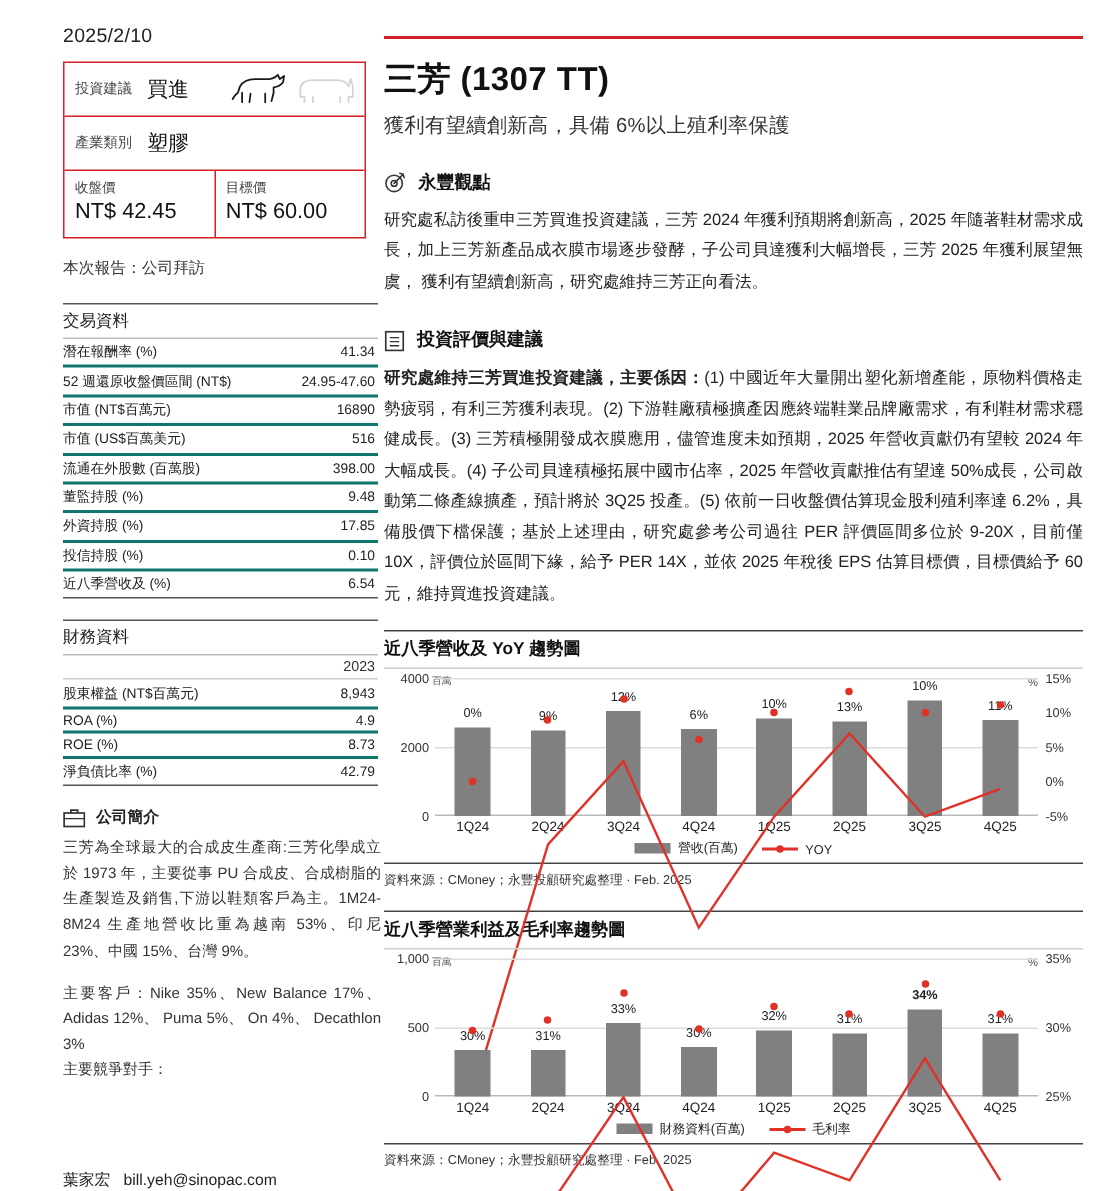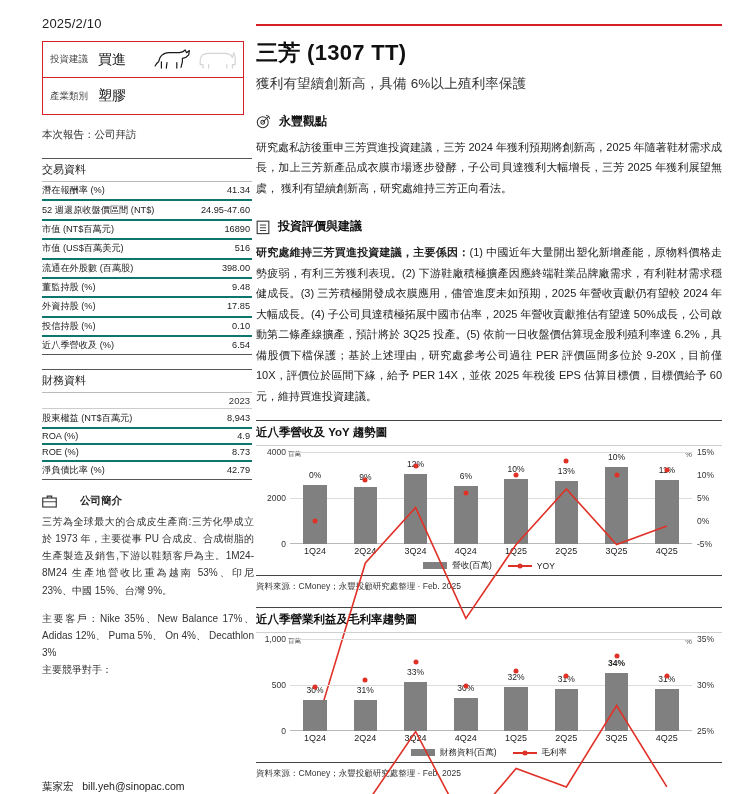--- a/index.html
+++ b/index.html
@@ -37,21 +37,21 @@
                border-top: 1.4px solid #555; border-bottom: 1px solid #bbb; }
   .tbl-head-year { font-size: 9.5px; color: #333; text-align: right; padding: 2px 0 2px 0;
                    border-bottom: 1px solid #ccc; padding-right: 2px; }
   .tr { display: flex; justify-content: space-between; align-items: baseline;
         font-size: 9.2px; color: #222; padding: 2.2px 2px 2.2px 0; border-bottom: 2px solid #0f766e; }
   .tr:last-child { border-bottom: 1.4px solid #555; }
   .tr .k { white-space: nowrap; }
   .tr .v { white-space: nowrap; }
 
   .intro { width: 212px; margin-top: 8px; }
-  .intro-head { display: flex; align-items: center; gap: 23px; margin-bottom: 5px; }
+  .intro-head { display: flex; align-items: center; gap: 7px; margin-bottom: 5px; }
   .intro-head .ttl { font-size: 10.5px; font-weight: bold; color: #222; }
   .intro p { font-size: 10px; line-height: 1.72; color: #333; text-align: justify; }
   .intro p.gap { margin-top: 11px; }
 
   .footer-contact { position: absolute; bottom: 0px; left: 30px;
                     font-size: 10.5px; color: #222; white-space: nowrap; }
 
   
   .right-col { flex: 1; padding-left: 12px; padding-right: 6px; }
   .top-rule { border-top: 2px solid #d61f26; margin: 14px 0 0 0; }
@@ -113,20 +113,30 @@
           </svg>
           <svg width="42" height="26" viewBox="0 0 60 36">
             <path d="M6 20 Q6 10 18 10 L40 10 Q50 10 52 16 L54 9 L56 16 L56 26 L52 26 L52 31 M44 26 L44 31 M18 26 L18 31 M10 26 L10 31 M6 20 L6 26 L10 26" fill="none" stroke="#d4d4d4" stroke-width="1.7" stroke-linejoin="round" stroke-linecap="round"></path>
           </svg>
         </span>
       </div>
       <div class="kpi-row">
         <span class="kpi-label">產業類別</span>
         <span class="kpi-value">塑膠</span>
       </div>
+      <div class="kpi-split">
+        <div class="kpi-cell">
+          <span class="lbl">收盤價</span>
+          <span class="val">NT$ 42.45</span>
+        </div>
+        <div class="kpi-cell">
+          <span class="lbl">目標價</span>
+          <span class="val">NT$ 60.00</span>
+        </div>
+      </div>
     </div>
 
     <div class="report-type">本次報告：公司拜訪</div>
 
     <div class="tbl">
       <div class="tbl-title">交易資料</div>
       <div id="trading-rows">
           <div class="tr">
             <span class="k">潛在報酬率 (%)</span>
             <span class="v">41.34</span>

